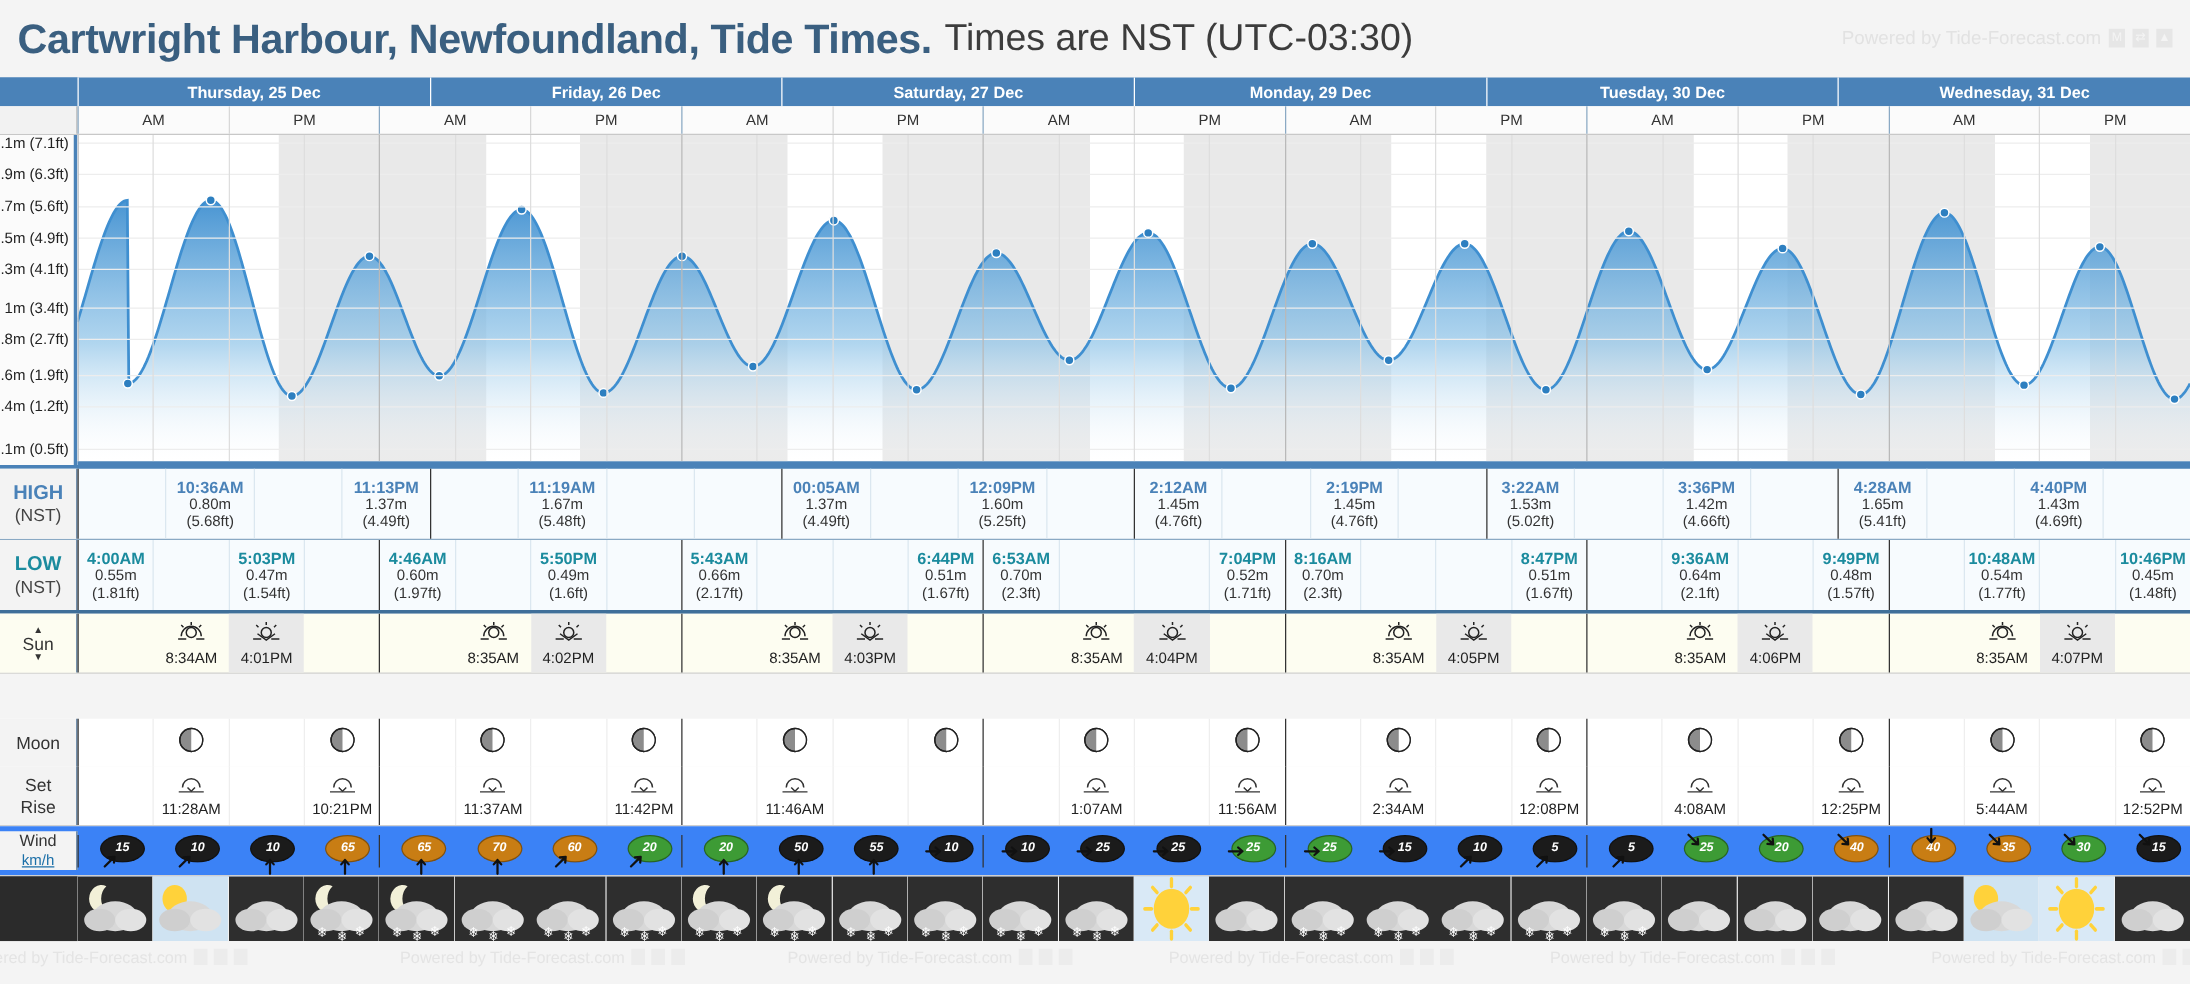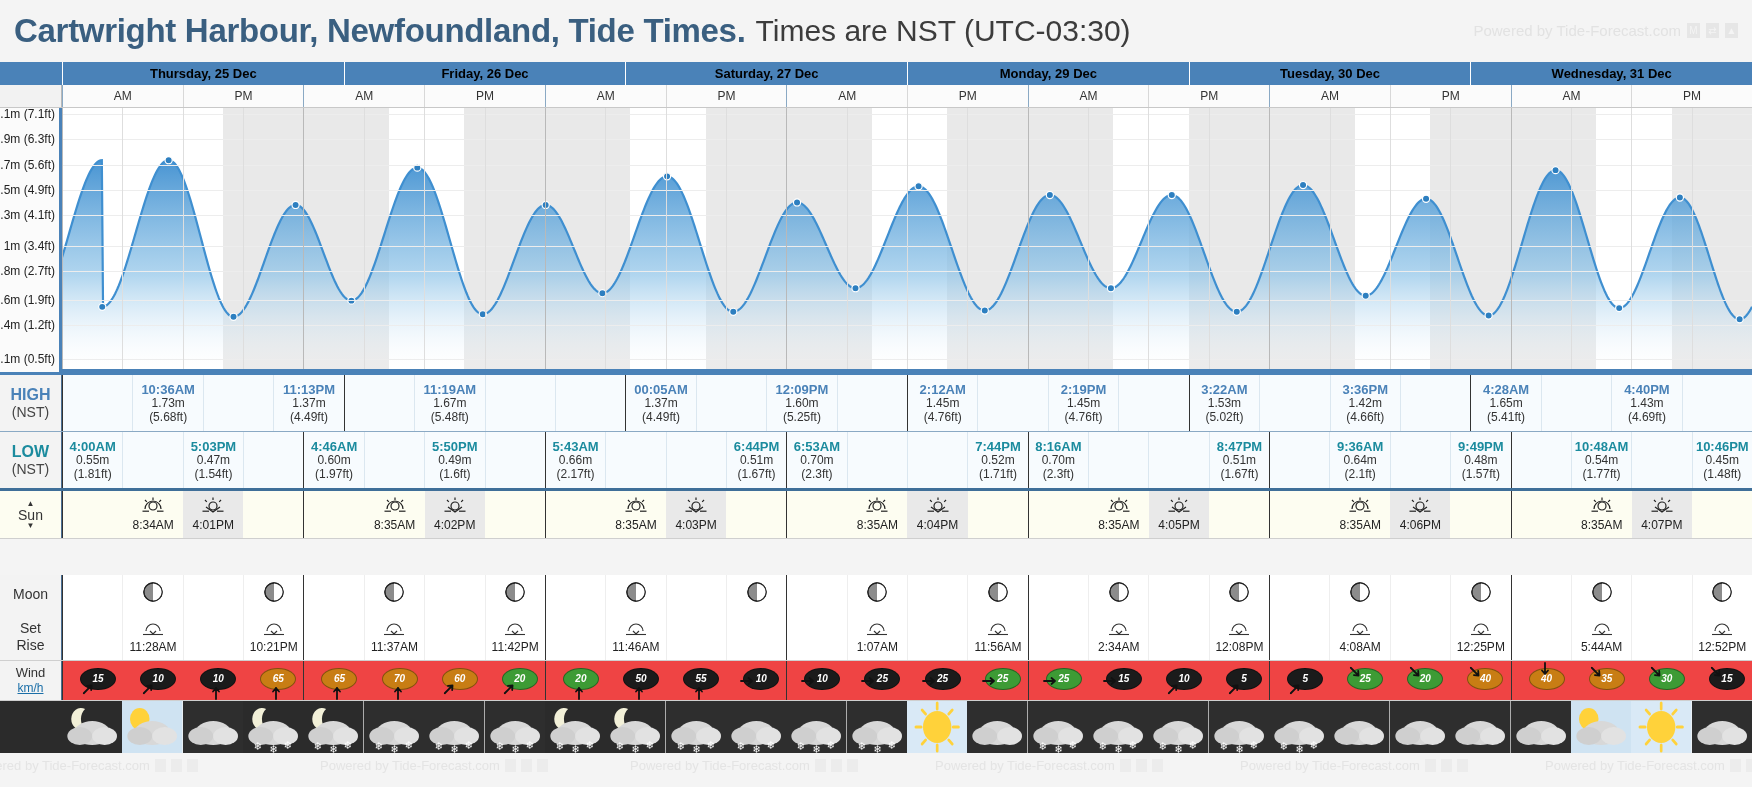--- a/index.html
+++ b/index.html
@@ -35,21 +35,21 @@
             color:#f4f4f4; font-size:10px; text-align:center; line-height:15px;}
 
   
   #sheet { position:relative; width:1752px; }
   .lbl-col { width:62px; min-width:62px; }
 
   
   #dayrow { display:flex; height:23px; background:#4a82b8; }
   #dayrow .lbl-col { background:#4a82b8; }
   .day-cell {
-    flex:1 1 0; color:#000000; font-size:13px; font-weight:bold;
+    flex:1 1 0; color:#ffffff; font-size:13px; font-weight:bold;
     display:flex; align-items:center; justify-content:center;
     border-left:1px solid #fff;
   }
 
   
   #ampmrow { display:flex; height:23px; background:#fbfbfb; border-bottom:1px solid #c8c8c8;}
   #ampmrow .lbl-col { background:#f2f2f2; border-right:1px solid #b9b9b9;}
   .ampm-day { flex:1 1 0; display:flex; border-left:1px solid #8aa9c4; }
   .ampm-cell {
     flex:1 1 0; font-size:12px; color:#333;
@@ -130,21 +130,21 @@
   .mcell:first-child { border-left:none; }
   #setrow { display:flex; background:#fff; height:48px; border-bottom:1px solid #cfcfcf;}
   #setrow .lbl-col { flex-direction:column; line-height:1.2; }
   .mrcell { flex:1 1 0; display:flex; flex-direction:column;
             align-items:center; justify-content:center; gap:0px;
             border-left:1px solid #eee;}
   .mrcell:first-child { border-left:none; }
   .mr-time { font-size:12px; color:#222; }
 
   
-  #windrow { display:flex; background:#ef4444; height:40px; border-bottom:1px solid #cfcfcf;}
+  #windrow { display:flex; background:#3b82f6; height:40px; border-bottom:1px solid #cfcfcf;align-items:center;}
   #windrow .lbl-col {
     background:#f3f3f3; display:flex; flex-direction:column;
     align-items:center; justify-content:center;
     font-size:13px; color:#333; border-right:1px solid #4a6f94; line-height:1.25;
   }
   #windrow .lbl-col .unit { color:#1b6fa8; text-decoration:underline; font-size:12px;}
   .wind-day { flex:1 1 0; display:flex; border-left:1px solid #333; }
   .wcell { flex:1 1 0; display:flex; align-items:center; justify-content:center; }
   .wbadge { position:relative; width:26px; height:26px; }
   .wcirc {
@@ -340,21 +340,21 @@
   <div class="tiderow" id="highrow">
     <div class="lbl-col">
       <span class="lbl-hi">HIGH</span>
       <span class="lbl-sub">(NST)</span>
     </div>
     <div id="high-cells" style="display:flex;flex:1 1 auto;">
         <div class="tide-day">
           <div class="tide-cell"></div>
           <div class="tide-cell">
             <div class="tt hi">10:36AM</div>
-            <div class="tm">1.73m</div>
+            <div class="tm">0.80m</div>
             <div class="tm">(5.68ft)</div>
           </div>
           <div class="tide-cell"></div>
           <div class="tide-cell">
             <div class="tt hi">11:13PM</div>
             <div class="tm">1.37m</div>
             <div class="tm">(4.49ft)</div>
           </div>
         </div>
         <div class="tide-day">
@@ -476,21 +476,21 @@
         </div>
         <div class="tide-day">
           <div class="tide-cell">
             <div class="tt lo">6:53AM</div>
             <div class="tm">0.70m</div>
             <div class="tm">(2.3ft)</div>
           </div>
           <div class="tide-cell"></div>
           <div class="tide-cell"></div>
           <div class="tide-cell">
-            <div class="tt lo">7:44PM</div>
+            <div class="tt lo">7:04PM</div>
             <div class="tm">0.52m</div>
             <div class="tm">(1.71ft)</div>
           </div>
         </div>
         <div class="tide-day">
           <div class="tide-cell">
             <div class="tt lo">8:16AM</div>
             <div class="tm">0.70m</div>
             <div class="tm">(2.3ft)</div>
           </div>

